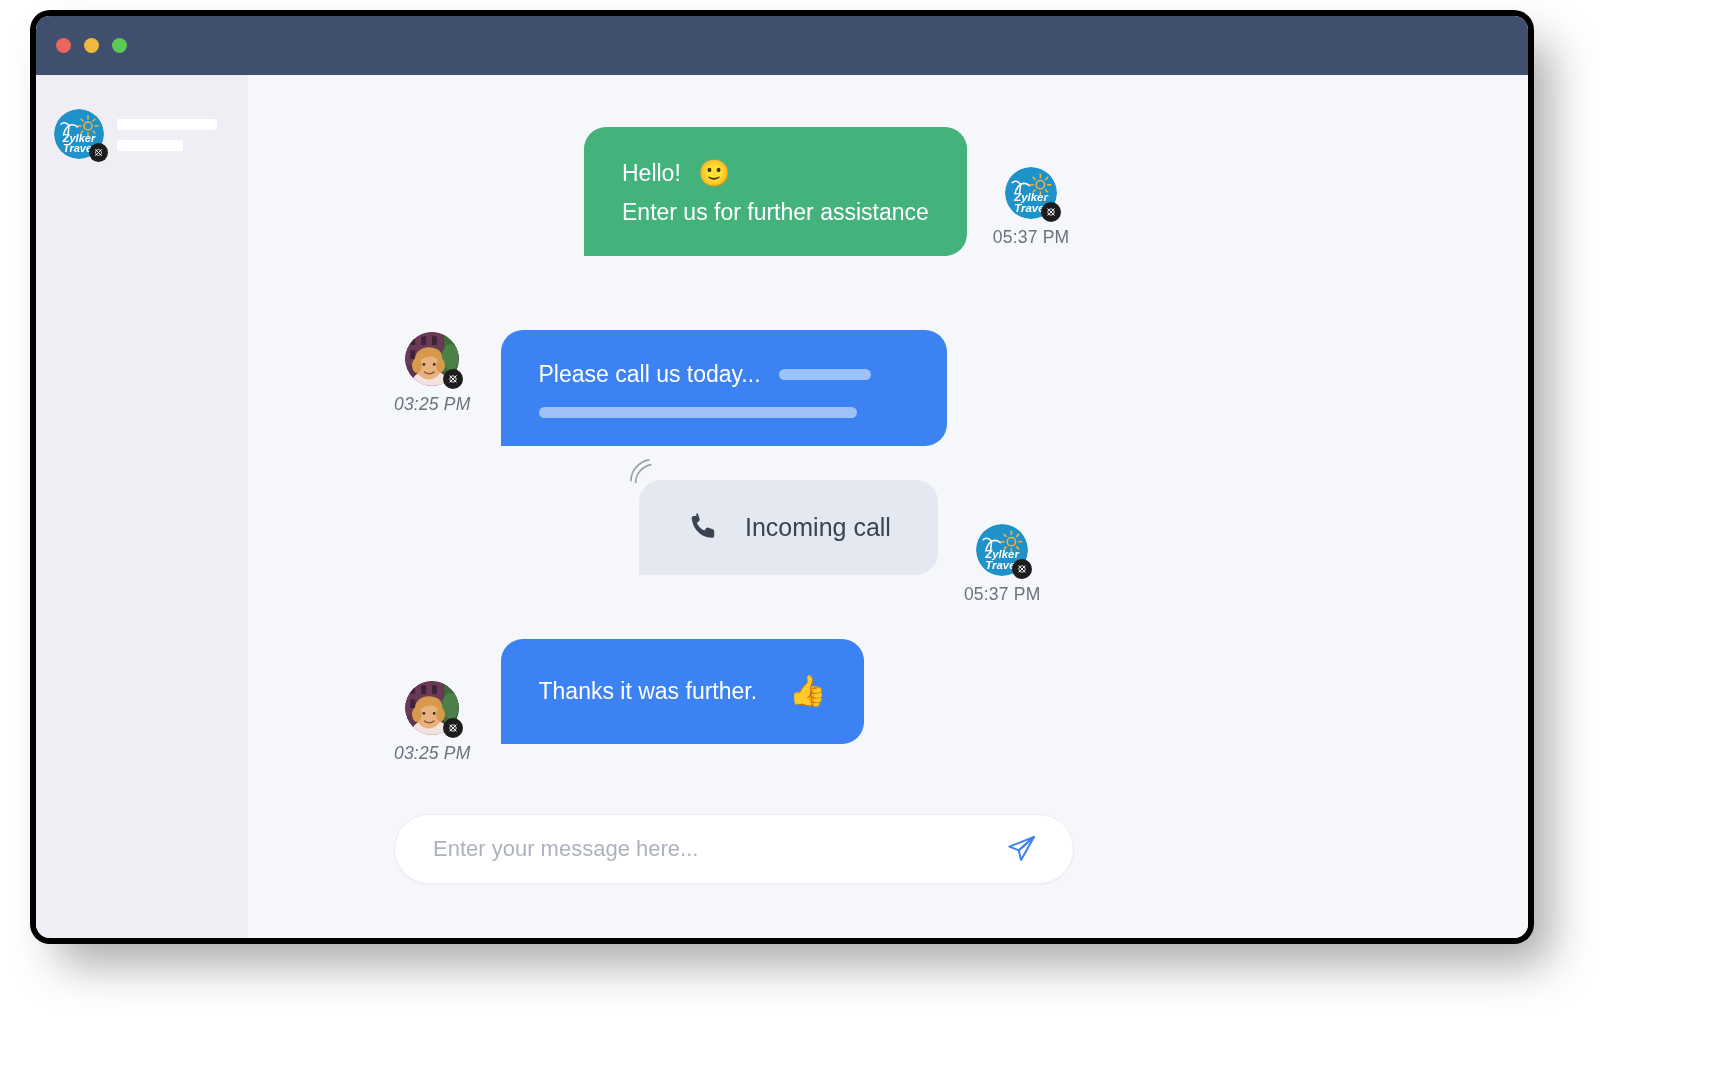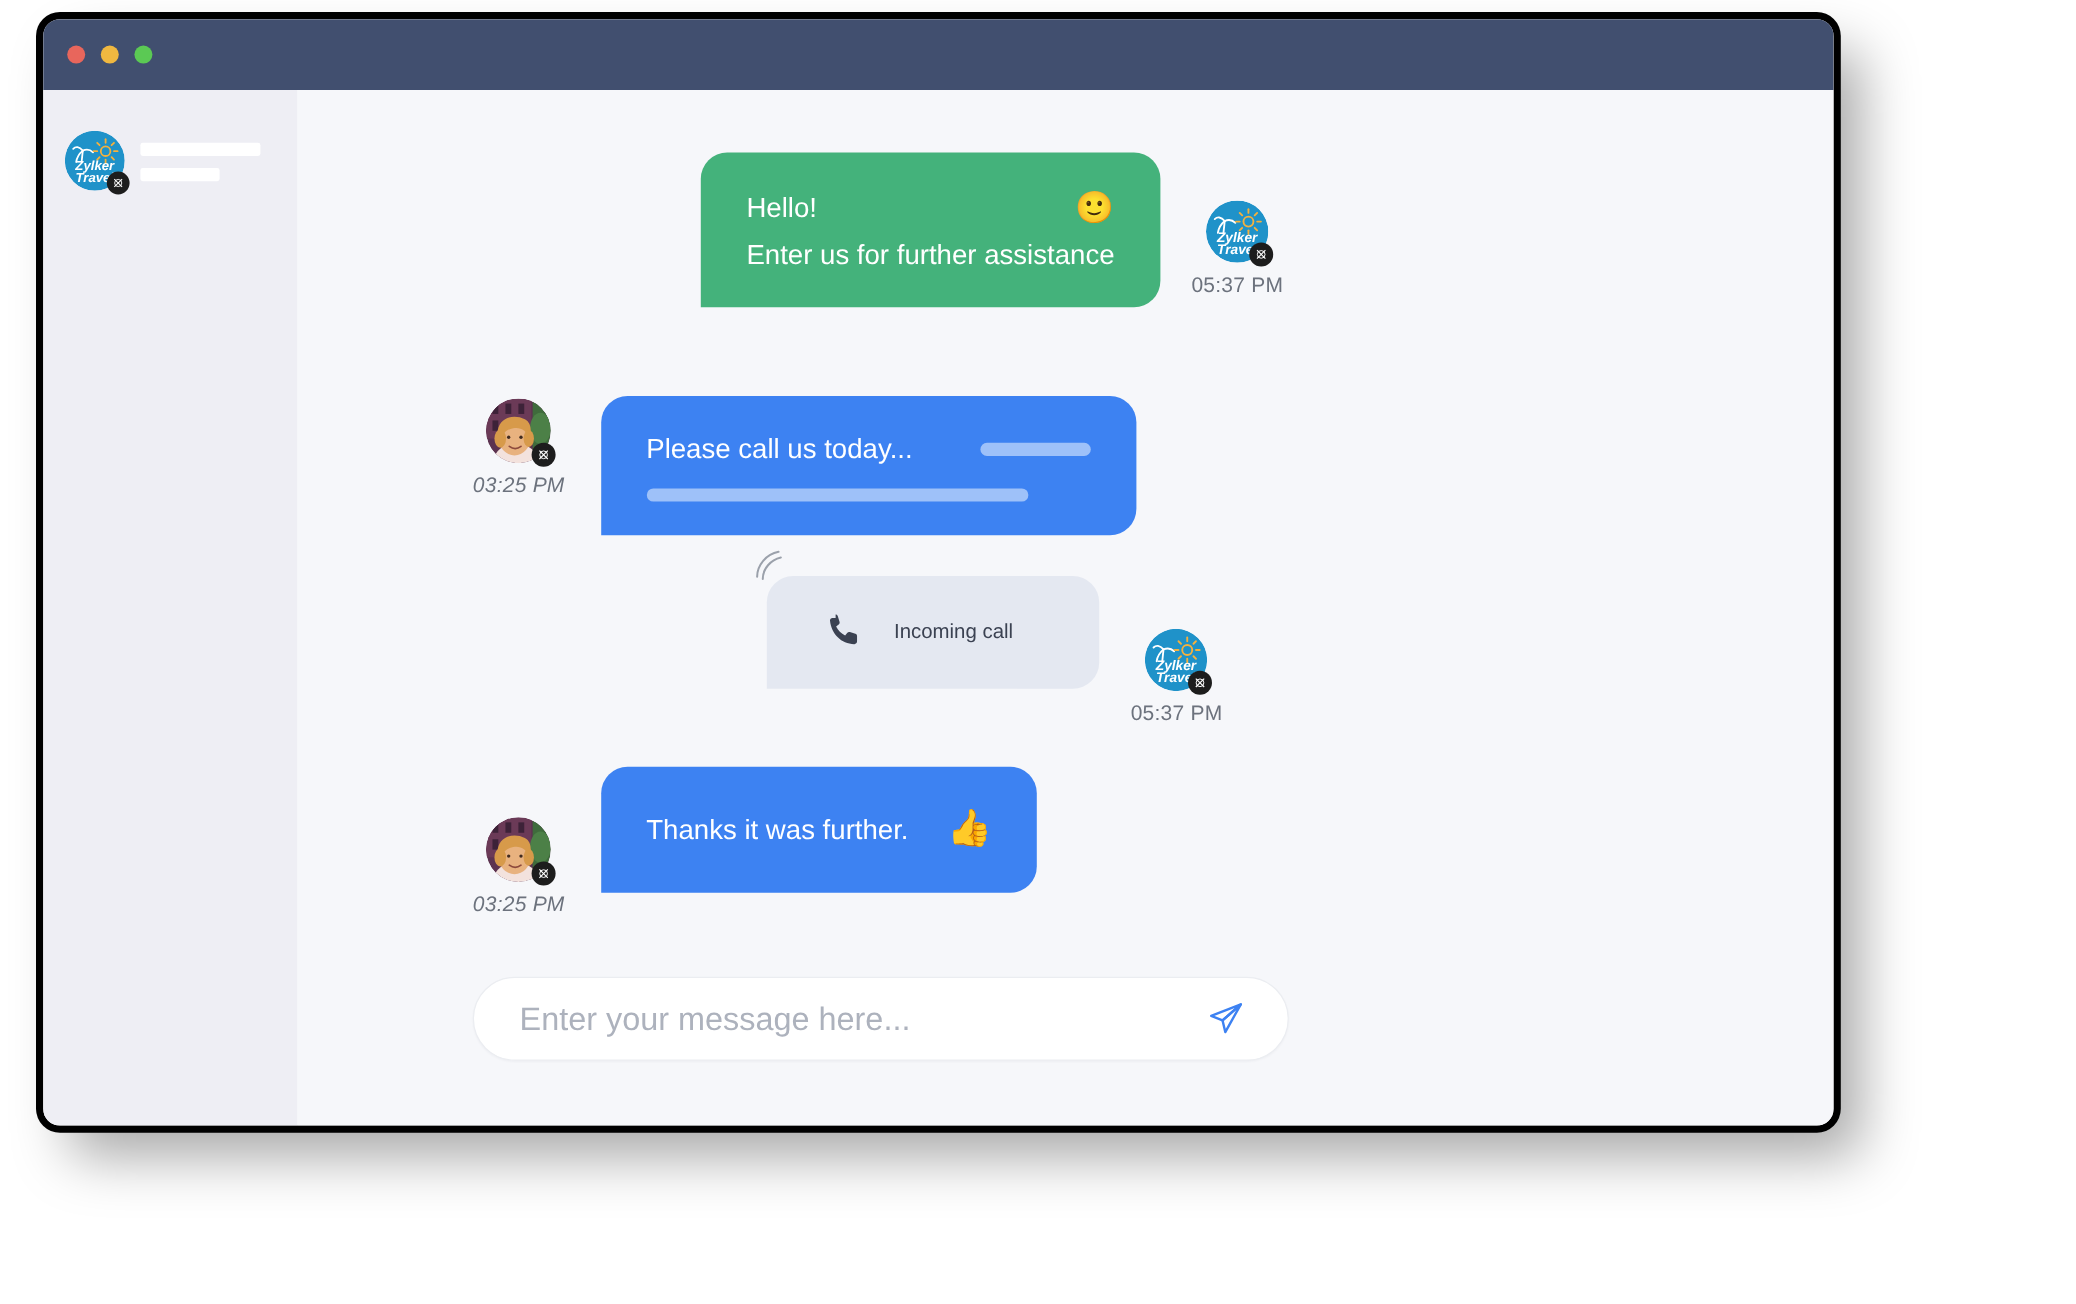--- a/index.html
+++ b/index.html
@@ -142,21 +142,21 @@
     background: #44b27b;
     border-radius: 22px 22px 22px 0;
     padding: 30px 38px 28px 38px;
   }
   .bubble.blue {
     background: #3d82f2;
     border-radius: 22px 22px 0 22px;
     padding: 28px 38px;
   }
   .bubble.blue.tail-left { border-radius: 22px 22px 22px 0; }
-  .bubble-line { display: flex; align-items: center; gap: 18px; white-space: nowrap; justify-content: space-between; }
+  .bubble-line { display: flex; align-items: center; gap: 18px; white-space: nowrap; }
   .bubble-line + .bubble-line { margin-top: 6px; }
   .emoji { font-size: 26px; line-height: 1; }
 
   .inline-ph {
     background: rgba(255,255,255,0.50);
     height: 11px;
     border-radius: 6px;
     display: inline-block;
   }
   .inline-ph.short { width: 92px; }
@@ -168,25 +168,25 @@
     position: absolute;
     left: -12px;
     top: -22px;
     width: 38px;
     height: 32px;
   }
   .bubble.call {
     background: #e4e8f1;
     color: #3b4252;
     border-radius: 22px 22px 22px 0;
-    padding: 30px 72px 30px 48px;
+    padding: 30px 47px 30px 48px;
     display: flex;
     align-items: center;
     gap: 24px;
-    font-size: 17px;
+    font-size: 25px;
   }
   .phone-icon { display: block; flex: 0 0 auto; }
 
   
   .composer-area {
     flex: 0 0 auto;
     padding: 0 46px 54px 46px;
     display: flex;
     justify-content: flex-start;
   }
@@ -199,21 +199,21 @@
     border-radius: 36px;
     display: flex;
     align-items: center;
     padding: 0 30px 0 38px;
     box-shadow: 0 1px 2px rgba(20,25,40,0.04);
   }
   .composer input {
     flex: 1 1 auto;
     border: none;
     outline: none;
-    font-size: 27px;
+    font-size: 22px;
     font-family: "Liberation Sans", sans-serif;
     color: #3b4252;
     background: transparent;
   }
   .composer input::placeholder { color: #adb2bd; }
   .send-btn {
     flex: 0 0 auto;
     width: 42px; height: 42px;
     display: flex; align-items: center; justify-content: center;
     background: transparent; border: none; cursor: pointer;

